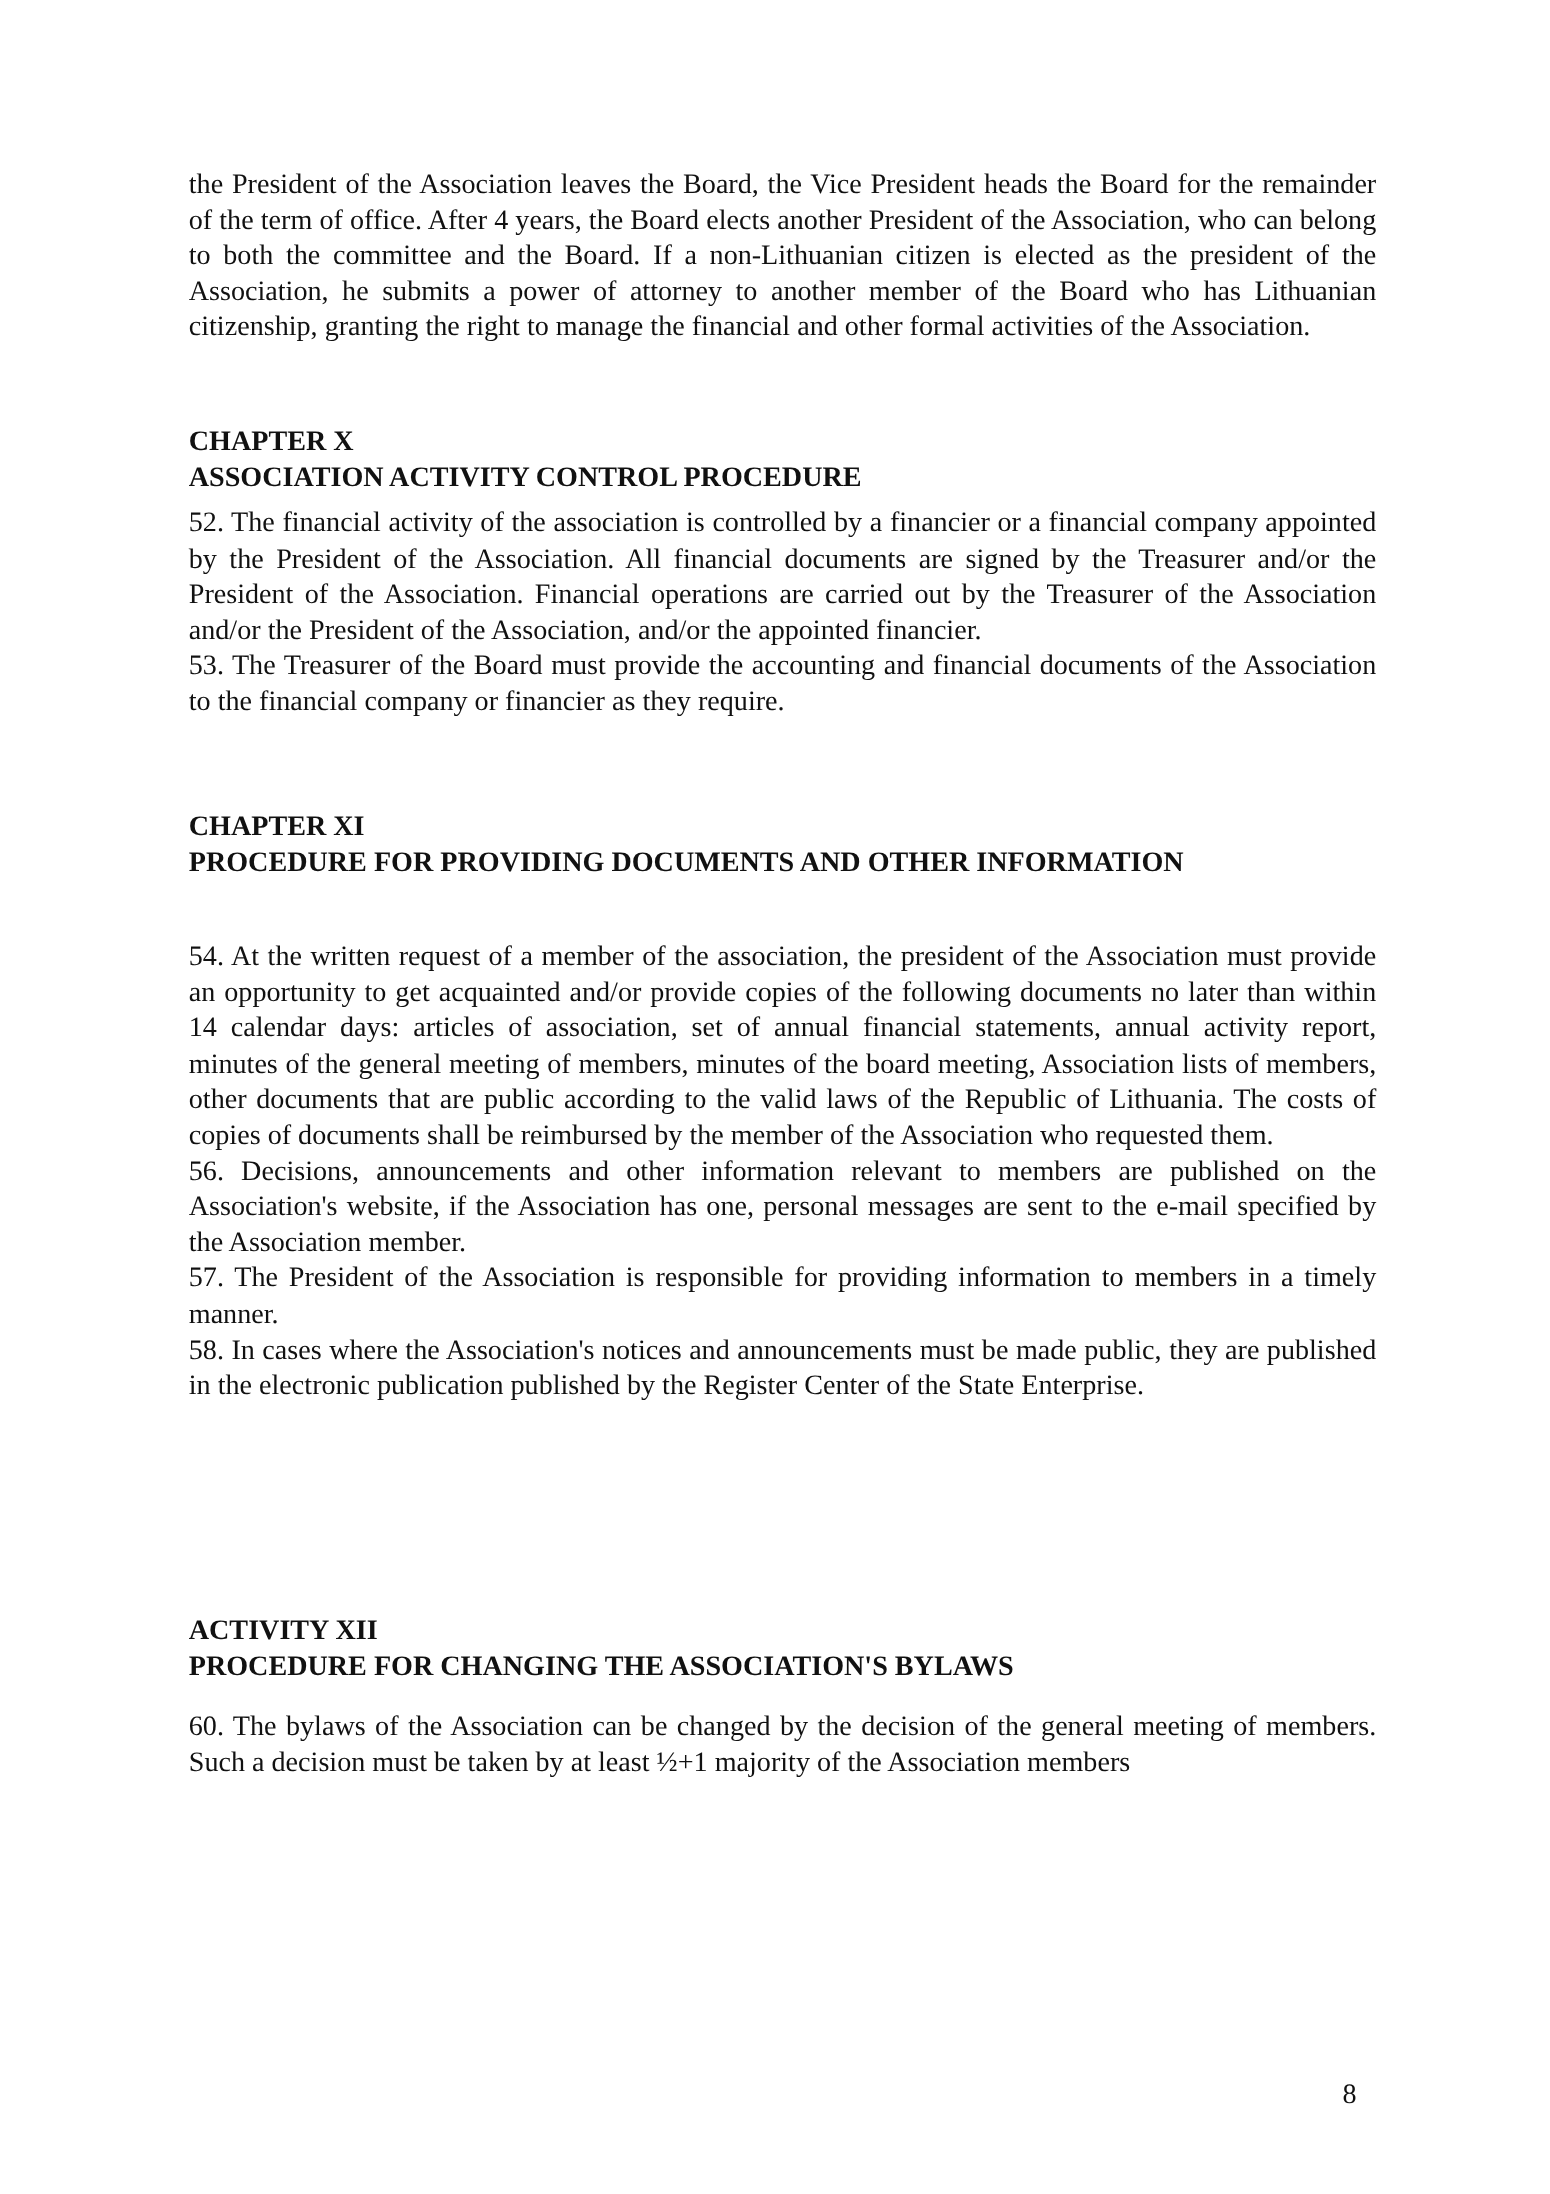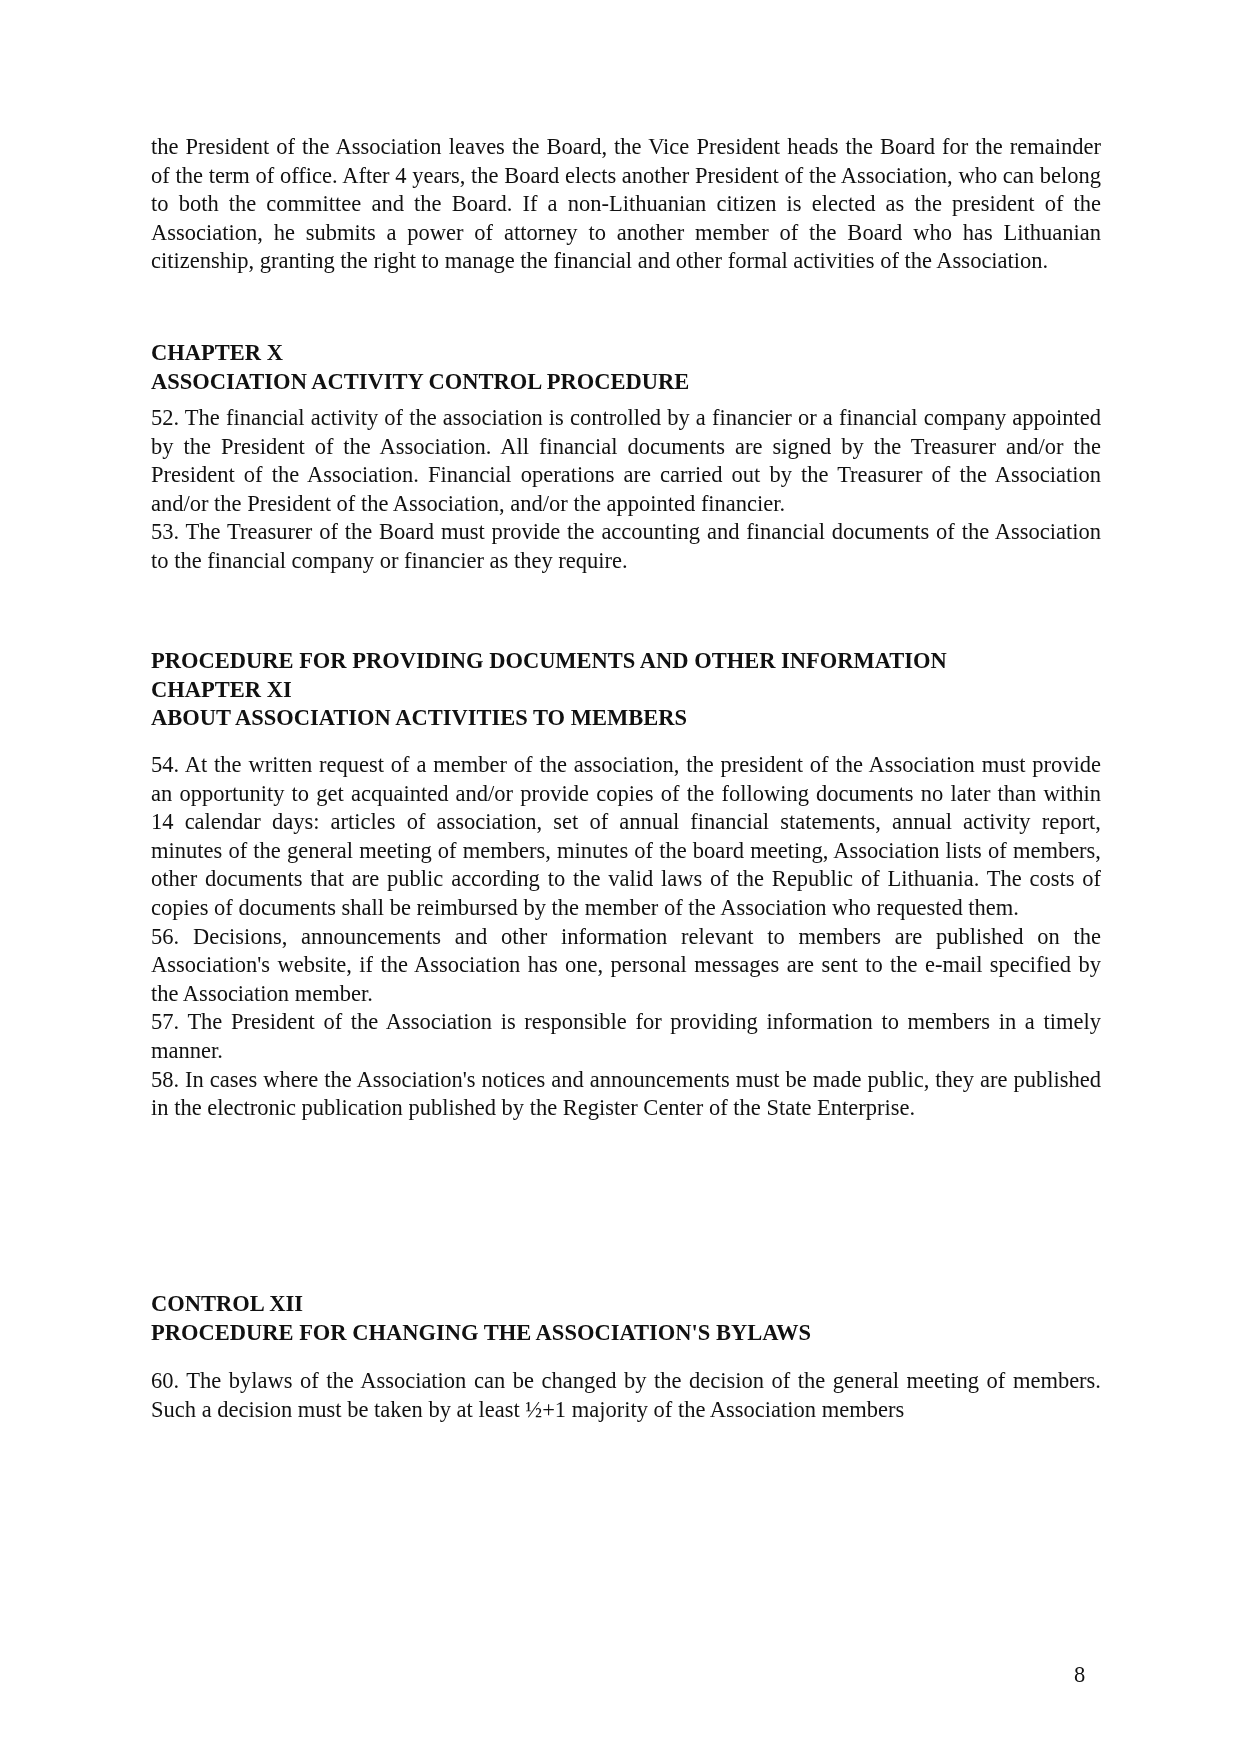--- a/index.html
+++ b/index.html
@@ -35,34 +35,33 @@
     <span>CHAPTER X</span>
     <span>ASSOCIATION ACTIVITY CONTROL PROCEDURE</span>
   </div>
 
   <div class="block" style="top:404px;">
     <span class="para">52. The financial activity of the association is controlled by a financier or a financial company appointed by the President of the Association. All financial documents are signed by the Treasurer and/or the President of the Association. Financial operations are carried out by the Treasurer of the Association and/or the President of the Association, and/or the appointed financier.</span>
     <span class="para">53. The Treasurer of the Board must provide the accounting and financial documents of the Association to the financial company or financier as they require.</span>
   </div>
 
   <div class="heading" style="top:647px;">
+    <span>CHAPTER XI</span>
     <span>PROCEDURE FOR PROVIDING DOCUMENTS AND OTHER INFORMATION</span>
-    <span>CHAPTER XI</span>
-    <span>ABOUT ASSOCIATION ACTIVITIES TO MEMBERS</span>
   </div>
 
   <div class="block" style="top:751px;">
     <span class="para">54. At the written request of a member of the association, the president of the Association must provide an opportunity to get acquainted and/or provide copies of the following documents no later than within 14 calendar days: articles of association, set of annual financial statements, annual activity report, minutes of the general meeting of members, minutes of the board meeting, Association lists of members, other documents that are public according to the valid laws of the Republic of Lithuania. The costs of copies of documents shall be reimbursed by the member of the Association who requested them.</span>
     <span class="para">56. Decisions, announcements and other information relevant to members are published on the Association's website, if the Association has one, personal messages are sent to the e-mail specified by the Association member.</span>
     <span class="para">57. The President of the Association is responsible for providing information to members in a timely manner.</span>
     <span class="para">58. In cases where the Association's notices and announcements must be made public, they are published in the electronic publication published by the Register Center of the State Enterprise.</span>
   </div>
 
   <div class="heading" style="top:1290px;">
-    <span>CONTROL XII</span>
+    <span>ACTIVITY XII</span>
     <span>PROCEDURE FOR CHANGING THE ASSOCIATION'S BYLAWS</span>
   </div>
 
   <div class="block" style="top:1367px;">
     <span class="para">60. The bylaws of the Association can be changed by the decision of the general meeting of members. Such a decision must be taken by at least ½+1 majority of the Association members</span>
   </div>
 
   <div class="pagenum">8</div>
 </div>
 

